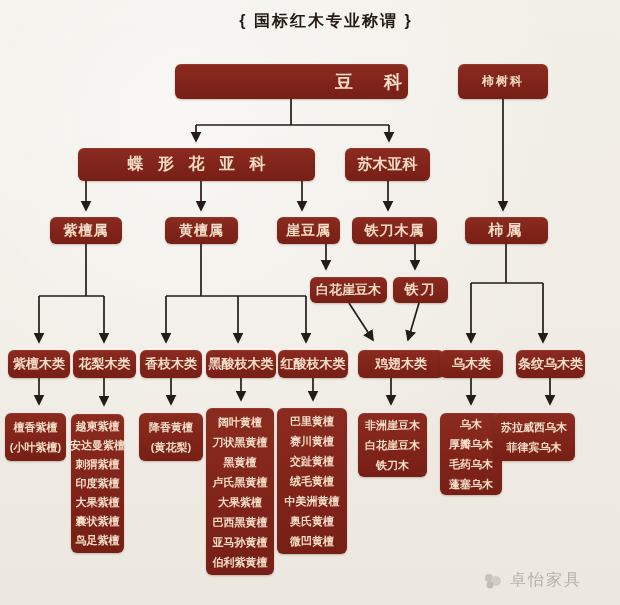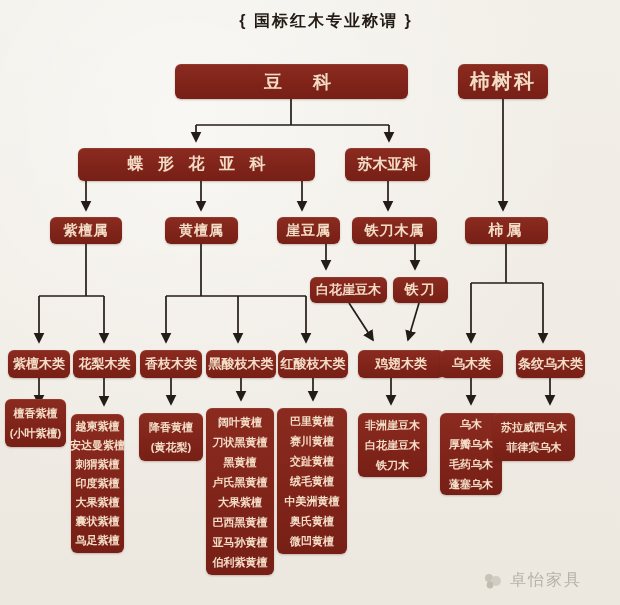--- a/index.html
+++ b/index.html
@@ -27,21 +27,21 @@
   .node{
     position:absolute;box-sizing:border-box;
     background:linear-gradient(180deg,#8b2b20 0%,#82251b 45%,#771f16 100%);
     border-radius:6px;
     color:#f2dcc6;
     display:flex;align-items:center;justify-content:center;
     text-align:center;font-weight:bold;
     box-shadow:0 1px 2px rgba(60,30,20,.25), inset 0 1px 0 rgba(255,255,255,.07);
   }
   .lvl1{font-size:18px;}
-  .sp1{word-spacing:14px;letter-spacing:6px;padding-left:18px;}
+  .sp1{word-spacing:14px;letter-spacing:6px;padding-left:18px;justify-content:flex-end;}
   .sp2{word-spacing:6px;letter-spacing:2px;padding-left:2px;}
   .lvl2{font-size:15px;text-align:right;}
   .lvl3{font-size:14px;letter-spacing:1px;}
   .lvl4{font-size:13px;}
   .list{
     flex-direction:column;justify-content:center;
     font-size:11px;line-height:20px;padding:4px 2px;
   }
   .list.tight{line-height:19px;}
   .list .li{display:block;white-space:nowrap;}
@@ -97,21 +97,21 @@
       <path marker-end="url(#arw)" d="M313,378 V400"></path>
       <path marker-end="url(#arw)" d="M391,378 V404"></path>
       <path marker-end="url(#arw)" d="M471,378 V404"></path>
       <path marker-end="url(#arw)" d="M550,378 V404"></path>
     </g>
   </svg>
 
   <div class="node lvl1 sp1" style="left:175px;top:64px;width:233px;height:35px">
     <span>豆 科</span>
   </div>
-  <div class="node lvl1" style="left:458px;top:64px;width:90px;height:35px;font-size:20px;letter-spacing:2px">
+  <div class="node lvl1" style="left:458px;top:64px;width:90px;height:35px;font-size:12px;letter-spacing:2px">
     <span>柿树科</span>
   </div>
 
   <div class="node lvl2 sp2" style="left:78px;top:148px;width:237px;height:33px;font-size:16px">
     <span>蝶 形 花 亚 科</span>
   </div>
   <div class="node lvl2" style="left:345px;top:148px;width:85px;height:33px">
     <span>苏木亚科</span>
   </div>
 
@@ -156,21 +156,21 @@
   <div class="node lvl4" style="left:358px;top:350px;width:86px;height:28px">
     <span>鸡翅木类</span>
   </div>
   <div class="node lvl4" style="left:440px;top:350px;width:63px;height:28px">
     <span>乌木类</span>
   </div>
   <div class="node lvl4" style="left:516px;top:350px;width:69px;height:28px">
     <span>条纹乌木类</span>
   </div>
 
-  <div class="node list" style="left:5px;top:399px;width:61px;height:48px">
+  <div class="node list" style="left:5px;top:413px;width:61px;height:48px">
     <span class="li">檀香紫檀</span>
     <span class="li">(小叶紫檀)</span>
   </div>
 
   <div class="node list tight" style="left:71px;top:414px;width:53px;height:139px">
     <span class="li">越柬紫檀</span>
     <span class="li">安达曼紫檀</span>
     <span class="li">刺猬紫檀</span>
     <span class="li">印度紫檀</span>
     <span class="li">大果紫檀</span>

